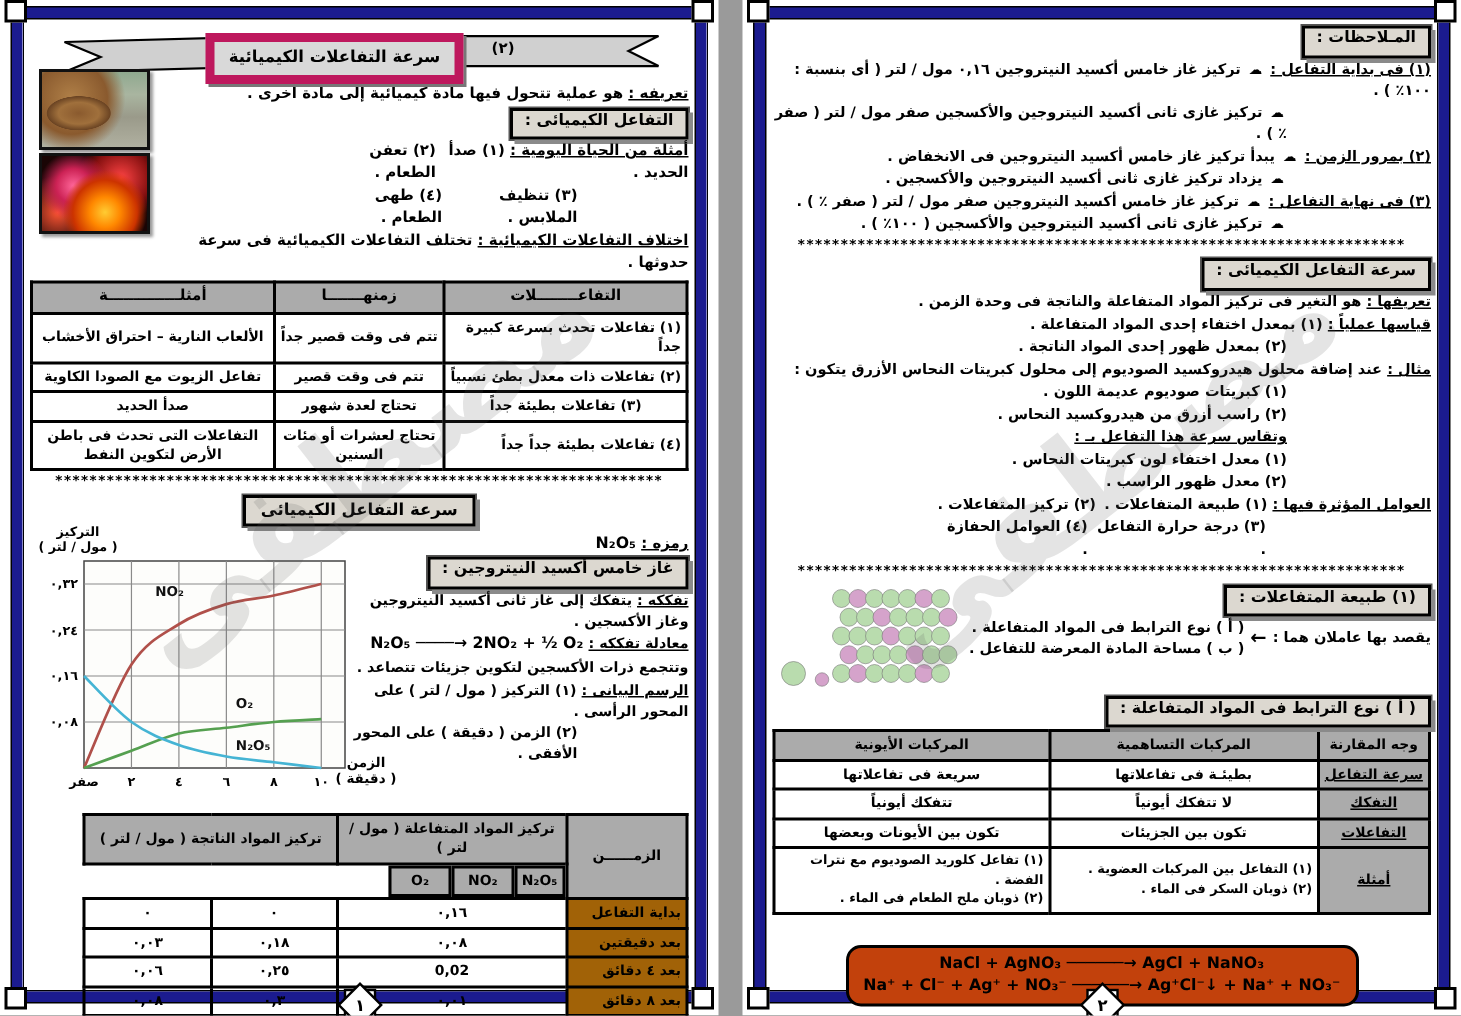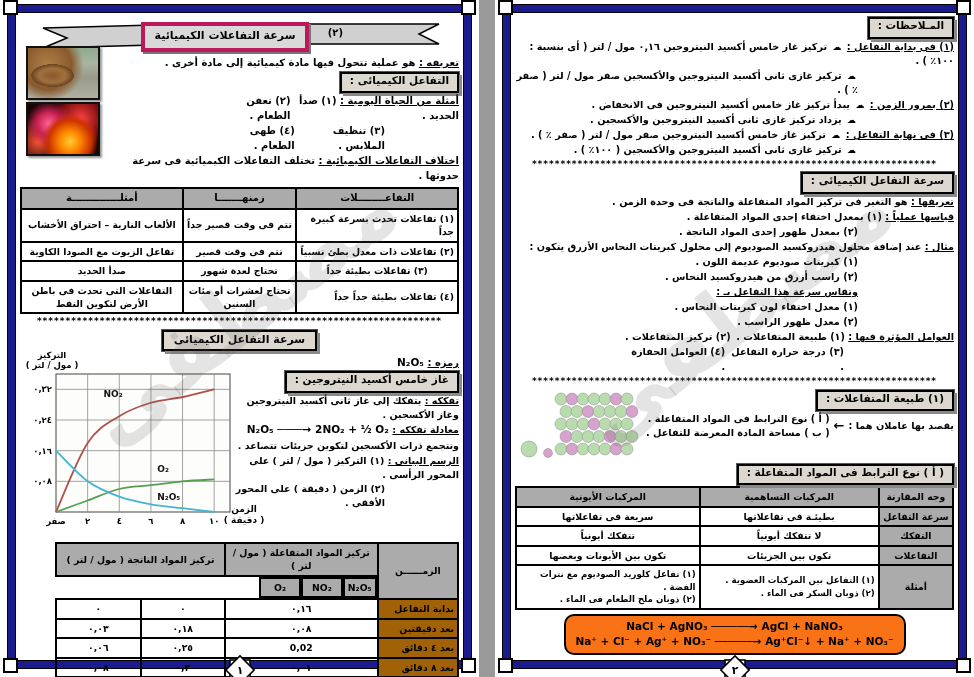--- a/index.html
+++ b/index.html
@@ -32,21 +32,21 @@
     box-shadow:3px 3px 0 #8a8a8a, 0 0 0 1px #555;
     padding:1px 10px 2px;font-size:11px;line-height:1.3;
   }
   .hbox.small{font-size:10.5px;padding:0 8px 4px;}
   .center{text-align:center;}
   
   .banner{position:relative;height:38px;margin-bottom:2px;}
   .banner svg{position:absolute;right:18px;top:4px;}
   .banner .bn-box{
     position:absolute;right:150px;top:6px;width:160px;height:22px;
-    background:#d9d9d9;border:4px solid #be185d;box-shadow:2px 2px 0 #777;
+    background:#d9d9d9;border:6px solid #be185d;box-shadow:2px 2px 0 #777;
     text-align:center;font-size:11px;line-height:20px;z-index:2;
   }
   .banner .bn-num{position:absolute;right:116px;top:10px;font-size:10px;z-index:2;}
   
   .photo{position:absolute;left:6px;width:70px;height:50px;border:2px solid #111;box-shadow:2px 2px 2px #999;}
   .photo.rust{top:30px;background:
     radial-gradient(ellipse 30px 16px at 35% 55%, #8a5a2e 0%, #a0703c 45%, #6b4423 70%, transparent 72%),
     radial-gradient(circle at 28% 35%, #b08048 0%, #8a5a2e 40%, transparent 60%),
     linear-gradient(180deg,#8fa98f 0%,#a9b5a0 30%,#9a9a8a 60%,#b0b0a0 100%);}
   .photo.fire{top:86px;background:
@@ -64,41 +64,41 @@
   
   table{border-collapse:collapse;width:100%;direction:rtl;}
   th,td{border:2.5px solid #000;text-align:center;padding:2px 3px;}
   th{background:#ababab;}
   .t1{font-size:9.3px;margin-top:4px;}
   .t1 th{font-size:10px;}
   .t2{font-size:9.3px;width:92%;}
   .t2 .rowhead{text-align:right;background:#a16207;border-color:#000;}
   .t2 th{font-size:9.3px;}
   .cmp{font-size:9.3px;}
-  .cmp td.rh{background:#ababab;}
+  .cmp td.rh{background:#ababab;text-decoration:underline;}
   .stars{font-size:9px;letter-spacing:1px;text-align:center;white-space:nowrap;overflow:hidden;margin:1px 0;}
   
   .split{display:flex;direction:rtl;margin-top:2px;}
   .split .txtcol{width:228px;flex:none;}
   .split .graphcol{flex:1;position:relative;direction:ltr;}
   .ylab{font-size:8.5px;text-align:center;line-height:1.2;position:absolute;top:-4px;left:2px;width:60px;}
   .xlab{font-size:9px;text-align:center;line-height:1.2;position:absolute;right:-36px;bottom:16px;width:46px;direction:rtl;}
   .ltr{direction:ltr;unicode-bidi:embed;display:inline-block;}
   .formula{font-size:10.5px;}
   
   .badge{position:absolute;bottom:-14px;left:50%;transform:translateX(-50%);z-index:4;}
   
   .cloud{font-size:9px;margin:0 2px;}
   .note-ind{padding-right:96px;}
   .nature-row{display:flex;direction:rtl;align-items:flex-start;}
   .nature-txt{flex:1;}
   .mol{width:128px;height:74px;flex:none;direction:ltr;}
   .eqbox{
-    direction:ltr;background:#f97316;border:2px solid #000;border-radius:10px;
-    width:330px;margin:4px auto 0;text-align:center;font-size:10.5px;line-height:1.5;padding:3px 4px;
+    direction:ltr;background:#c2410c;border:2px solid #000;border-radius:10px;
+    width:330px;margin:20px auto 0;text-align:center;font-size:10.5px;line-height:1.5;padding:3px 4px;
   }
   .fs95{font-size:9.5px;}
 </style>
 </head>
 <body>
 
 <div class="page page-left">
   <div class="frame"></div>
   <div class="corner tl"></div>
   <div class="corner tr"></div>

